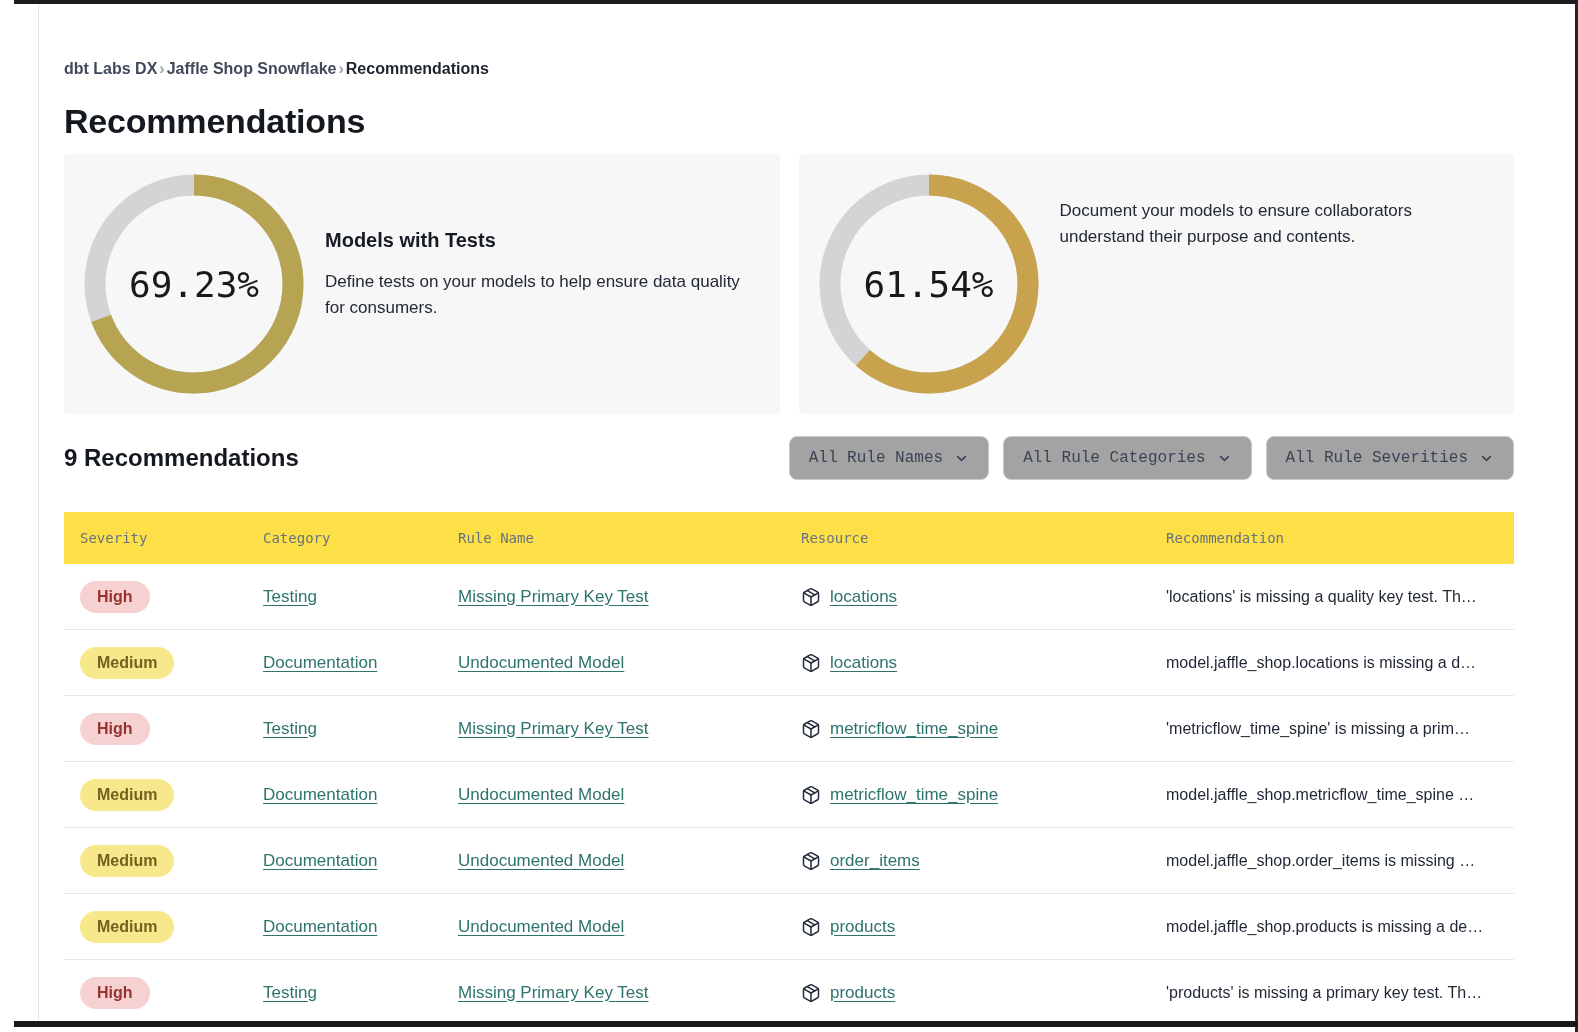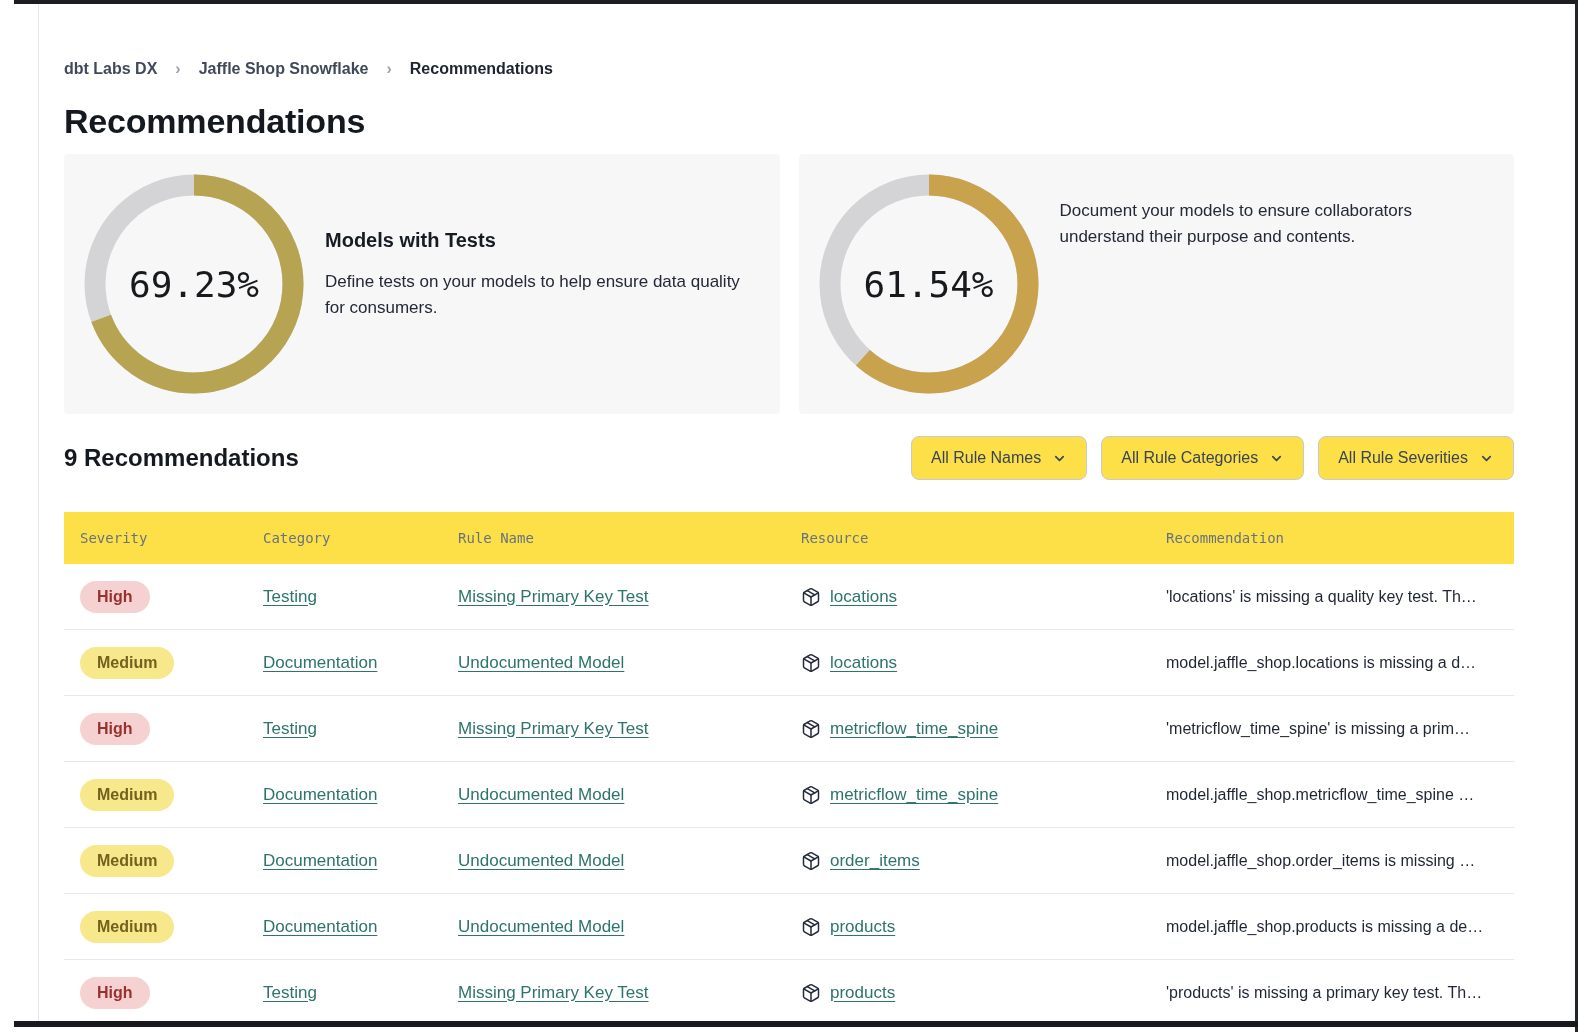--- a/index.html
+++ b/index.html
@@ -8,21 +8,21 @@
 
   
   .edge-top    { position: absolute; top: 0; left: 14px; right: 0; height: 4px; background: #1b1d20; }
   .edge-right  { position: absolute; top: 3px; right: 0; bottom: 0; width: 3px; background: #232528; }
   .edge-bottom { position: absolute; top: 1021px; left: 14px; right: 0; height: 6px; background: #17191c; z-index: 50; }
   .divider-left { position: absolute; top: 4px; bottom: 11px; left: 38px; width: 1px; background: #e4e6e9; }
 
   .content { position: absolute; left: 64px; top: 0; width: 1450px; }
 
   
-  .breadcrumb { margin-top: 58px; display: flex; align-items: center; gap: 18px; font-size: 16px; font-weight: 700; color: #40495a; height: 22px; }
+  .breadcrumb { margin-top: 58px; display: flex; align-items: center; gap: 2px; font-size: 16px; font-weight: 700; color: #40495a; height: 22px; }
   .breadcrumb .crumb { cursor: pointer; }
   .breadcrumb .crumb.current { color: #1d242f; cursor: default; }
   .breadcrumb .chev { color: #9aa3ad; font-size: 16px; font-weight: 600; }
 
   
   h1.page-title { margin-top: 20px; font-size: 34px; font-weight: 700; color: #14181f; line-height: 42px; letter-spacing: -0.2px; }
 
   
   .cards { margin-top: 12px; display: flex; gap: 19px; }
   .card { background: #f7f7f8; border-radius: 4px; width: 715.5px; height: 260px; display: flex; }
@@ -31,22 +31,22 @@
   .donut-label { position: absolute; inset: 0; display: flex; align-items: center; justify-content: center;
                  font-family: "DejaVu Sans Mono", monospace; font-size: 36px; font-weight: 500; color: #17191c; }
   .card-text { padding: 27px 28px 0 21px; }
   .card-title { font-size: 20px; font-weight: 700; color: #171c24; margin-top: 48px; }
   .card-desc { margin-top: 17px; font-size: 17px; line-height: 1.55; color: #232936; max-width: 450px; }
 
   
   .list-header { margin-top: 22px; display: flex; align-items: center; justify-content: space-between; height: 44px; }
   .list-count { font-size: 24px; font-weight: 700; color: #14181f; }
   .filters { display: flex; gap: 14px; }
-  .filter-btn { display: flex; align-items: center; gap: 11px; height: 44px; padding: 0 19px; background: #fde047;
-                border: 1px solid #c7cacf; border-radius: 8px; font-family: Liberation Sans, sans-serif; font-size: 16px; font-weight: 500;
+  .filter-btn { display: flex; align-items: center; gap: 11px; height: 44px; padding: 0 19px; background: #a3a3a3;
+                border: 1px solid #c7cacf; border-radius: 8px; font-family: Liberation Mono, monospace; font-size: 16px; font-weight: 500;
                 color: #3a4456; cursor: pointer; }
   .filter-btn svg { display: block; }
 
   
   .table { margin-top: 32px; width: 1450px; }
   .t-grid { display: grid; grid-template-columns: 183px 195px 343px 365px 1fr; align-items: center; }
   .t-head { background: #fde047; height: 52px; }
   .t-head .th { font-family: "DejaVu Sans Mono", monospace; font-size: 14px; font-weight: 500; color: #68727f;
                 padding-left: 16px; white-space: nowrap; }
   .t-row { height: 66px; border-bottom: 1px solid #e6e8eb; }

